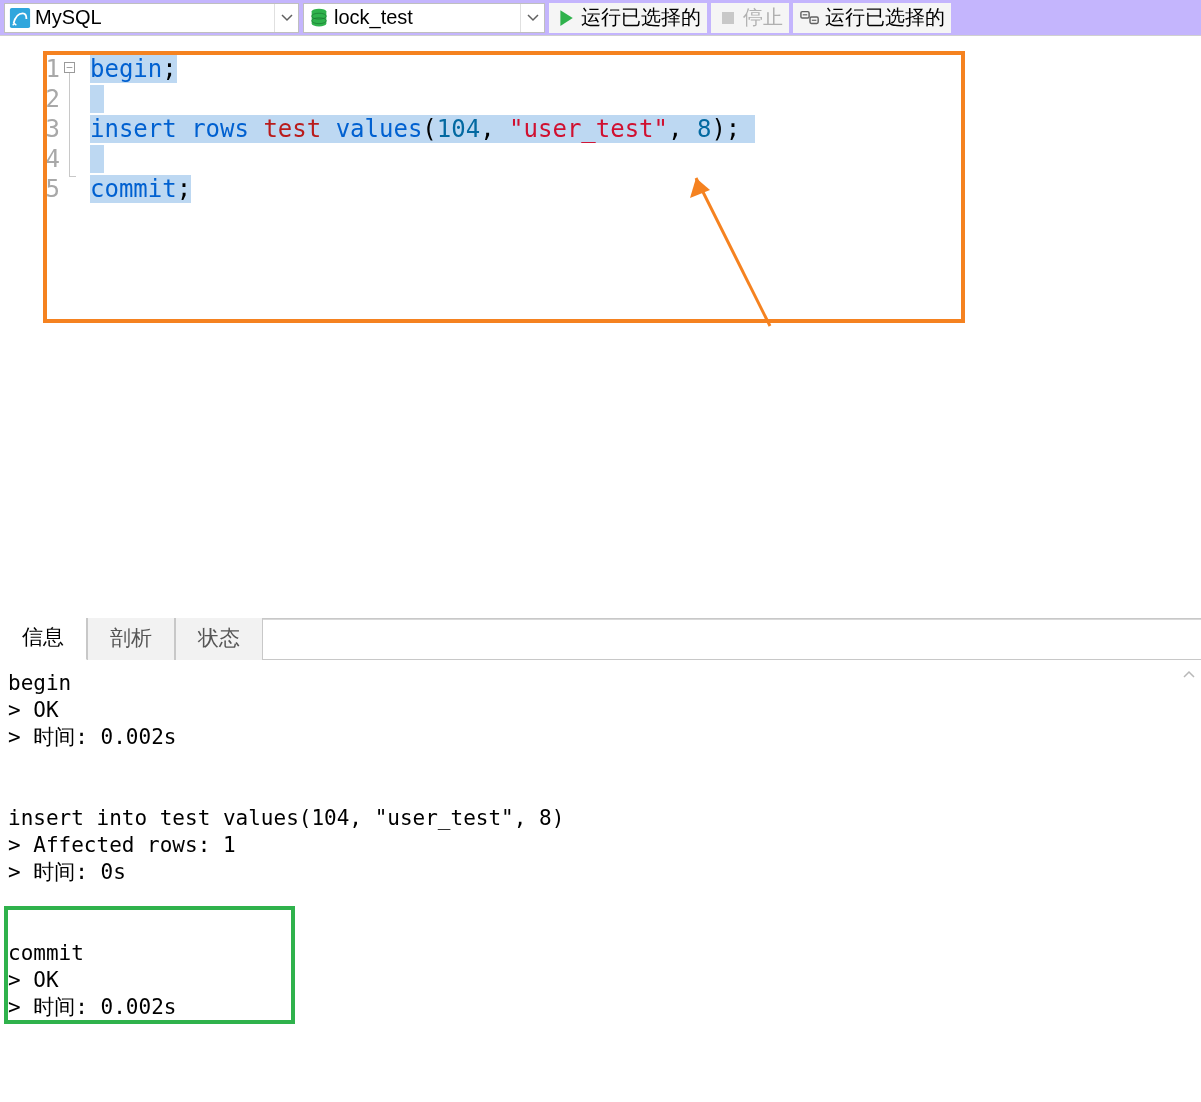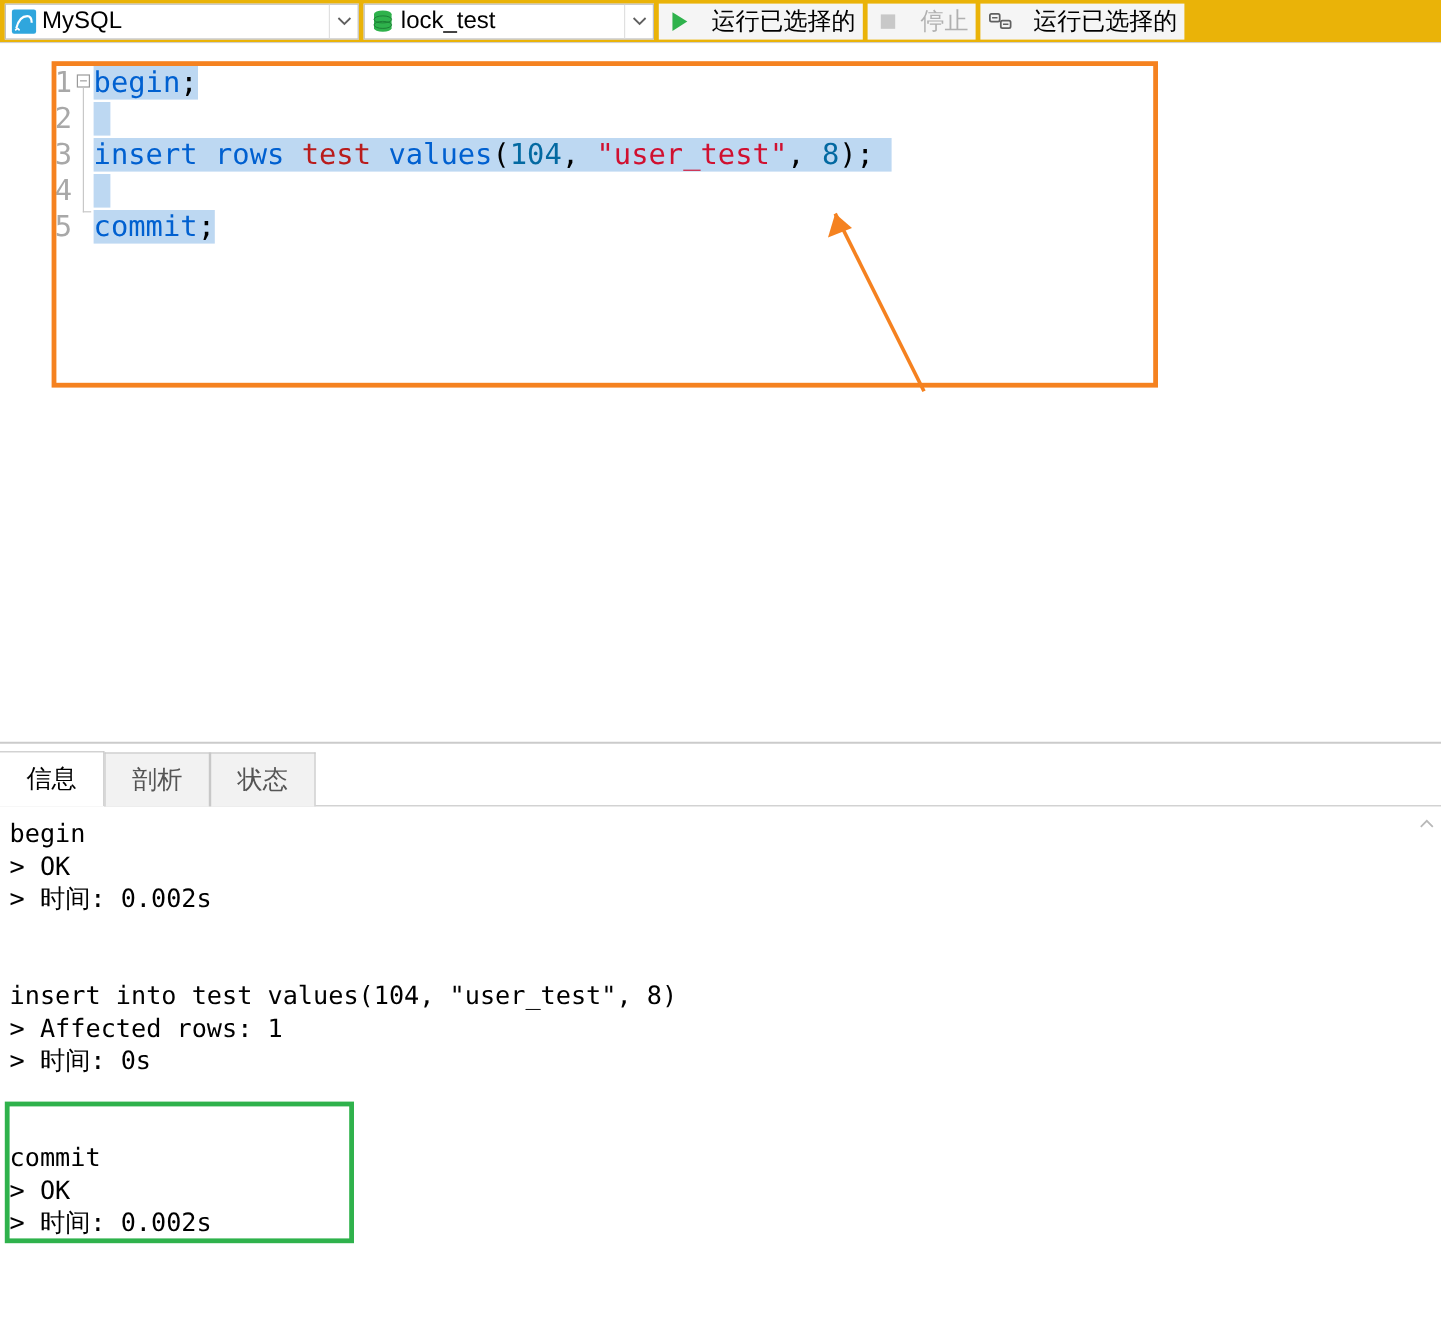--- a/index.html
+++ b/index.html
@@ -10,21 +10,21 @@
     height: 1102px;
     position: relative;
     overflow: hidden;
   }
 
   
   .toolbar {
     display: flex;
     align-items: center;
     height: 36px;
-    background: #eab308;
+    background: #c4b5fd;
     border-bottom: 1px solid #d0d0d0;
     padding: 2px 4px;
     gap: 4px;
   }
   .combo {
     display: flex;
     align-items: center;
     height: 30px;
     background: #ffffff;
     border: 1px solid #bfbfbf;
@@ -55,21 +55,21 @@
     color: #555;
   }
   .combo1 { width: 295px; }
   .combo2 { width: 242px; }
 
   .tb-btn {
     display: flex;
     align-items: center;
     height: 30px;
     padding: 0 6px;
-    gap: 16px;
+    gap: 4px;
     font-size: 20px;
     color: #000;
     background: #f5f5f5;
     cursor: pointer;
   }
   .tb-btn.disabled { color: #b0b0b0; }
   .tb-btn .bicon {
     width: 22px; height: 22px;
     display: flex; align-items: center; justify-content: center;
   }
@@ -149,38 +149,38 @@
     width: 7px;
     height: 1px;
     background: #c8c8c8;
   }
   .code {
     font-family: Consolas, monospace;
     font-size: 24px;
     line-height: 30px;
     white-space: pre;
   }
-  .sel { background: #bdd8f2; }
+  .sel { background: #bdd8f2; margin-left: 12px; }
   .kw { color: #0060d0; }
   .id { color: #b91c1c; }
   .num { color: #0369a1; }
   .str { color: #d01030; }
   .pun { color: #000; }
 
   
   .divider {
     height: 2px;
     background: #d8d8d8;
     border-top: 1px solid #c8c8c8;
   }
 
   
   .tabs {
     display: flex;
-    height: 52px;
+    height: 40px;
     border-bottom: 1px solid #c8c8c8;
     background: #ffffff;
     align-items: flex-end;
   }
   .tab {
     padding: 8px 22px 8px 22px;
     font-size: 21px;
     color: #555;
     background: #f2f2f2;
     border: 1px solid #c8c8c8;

